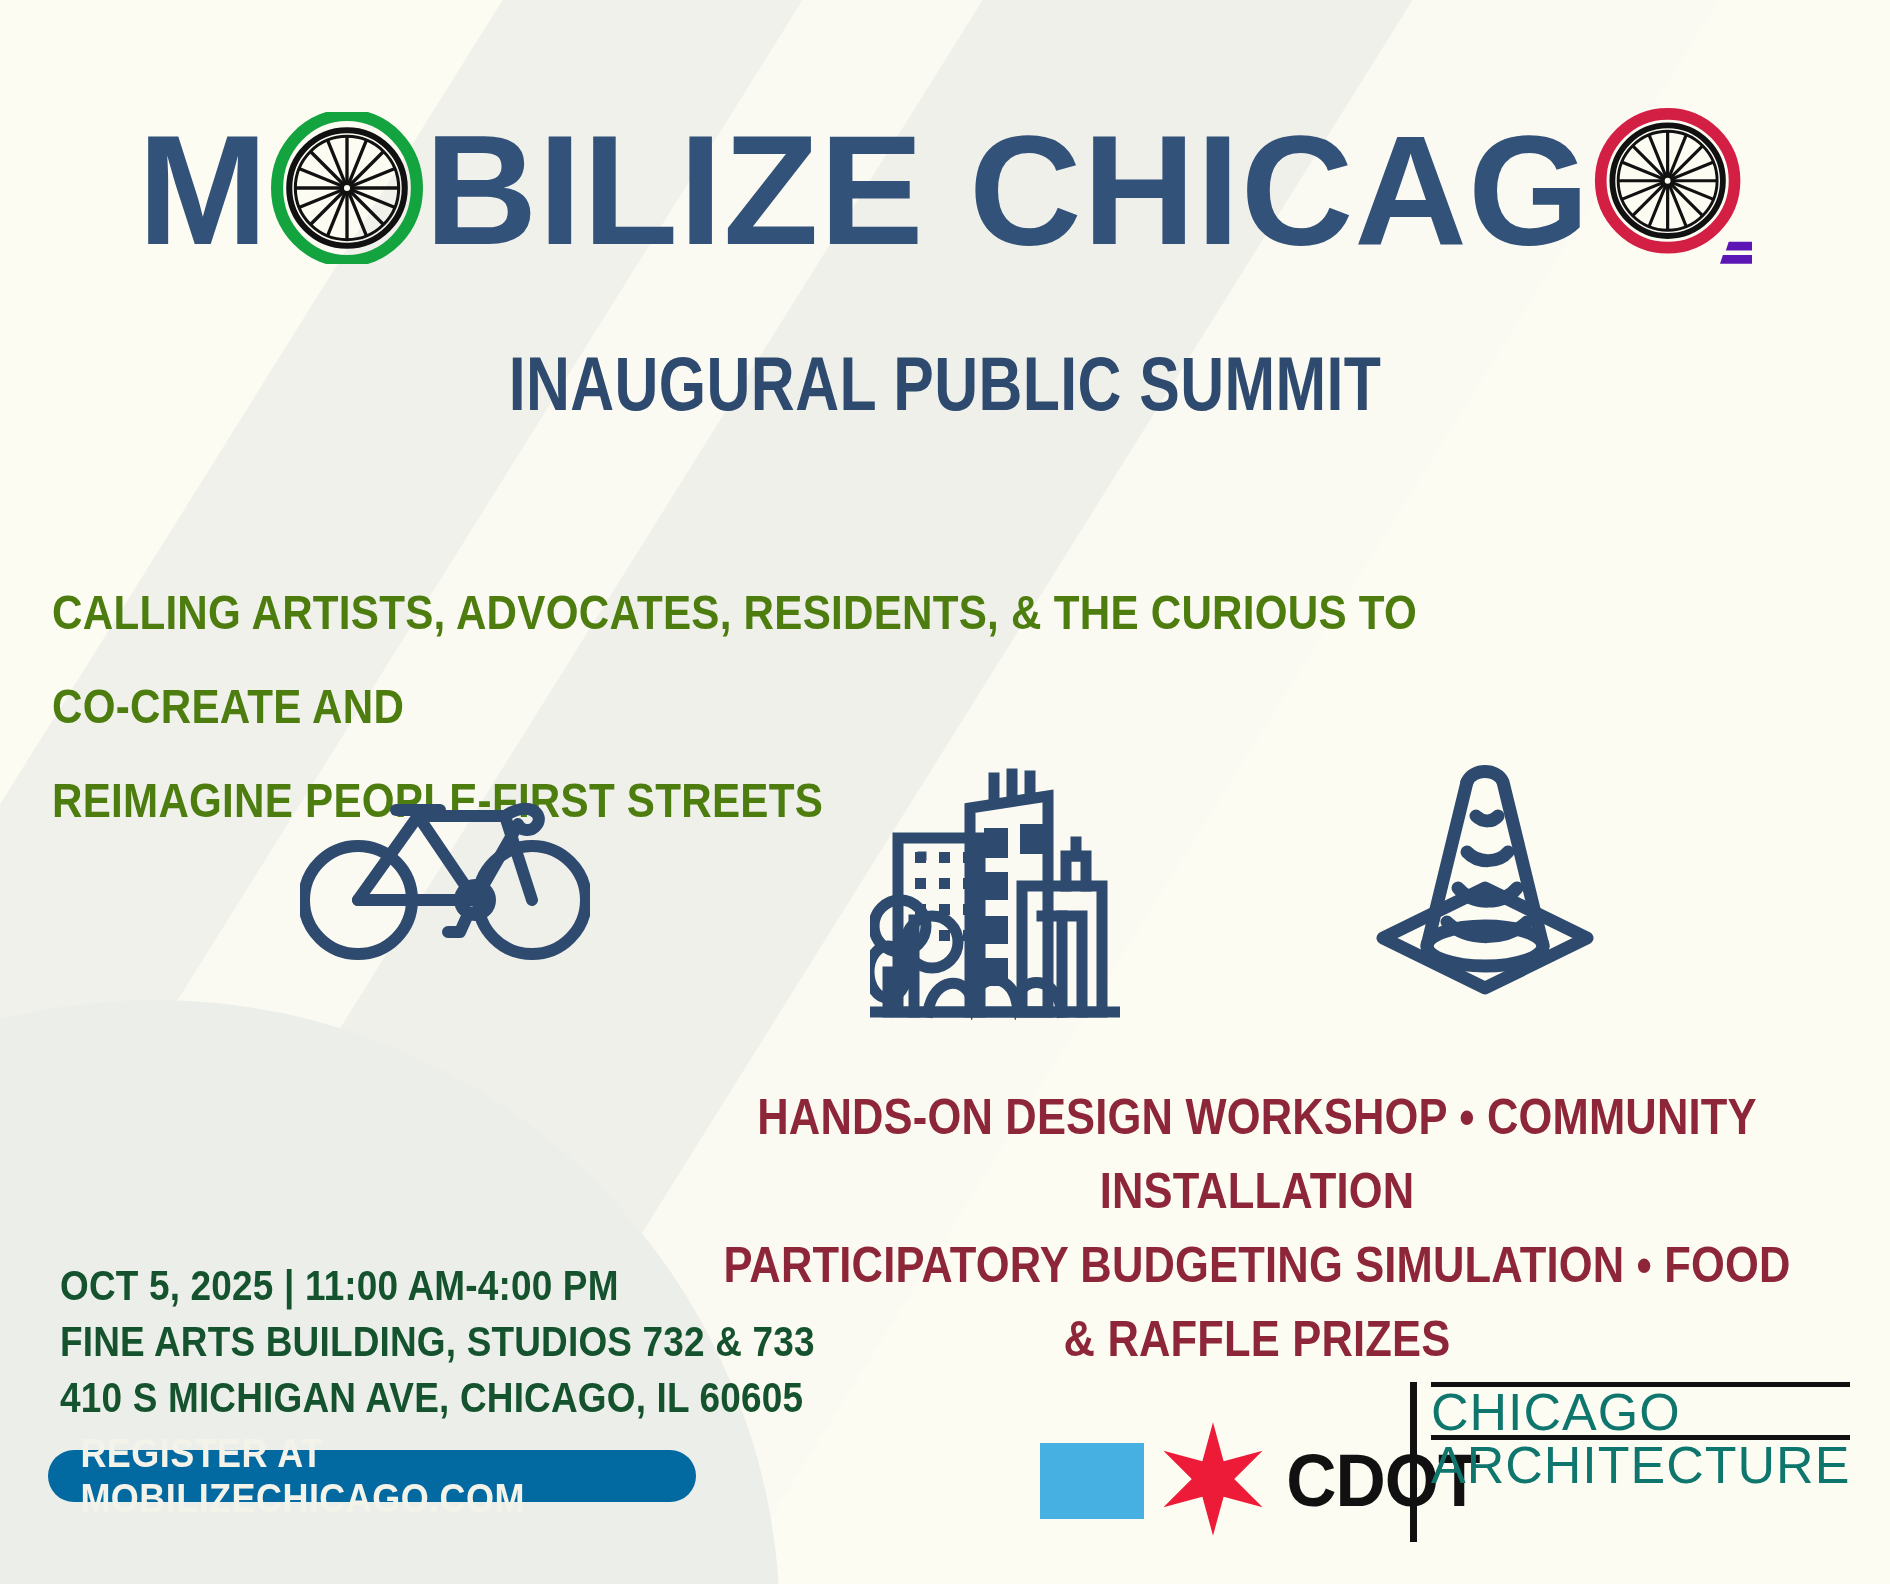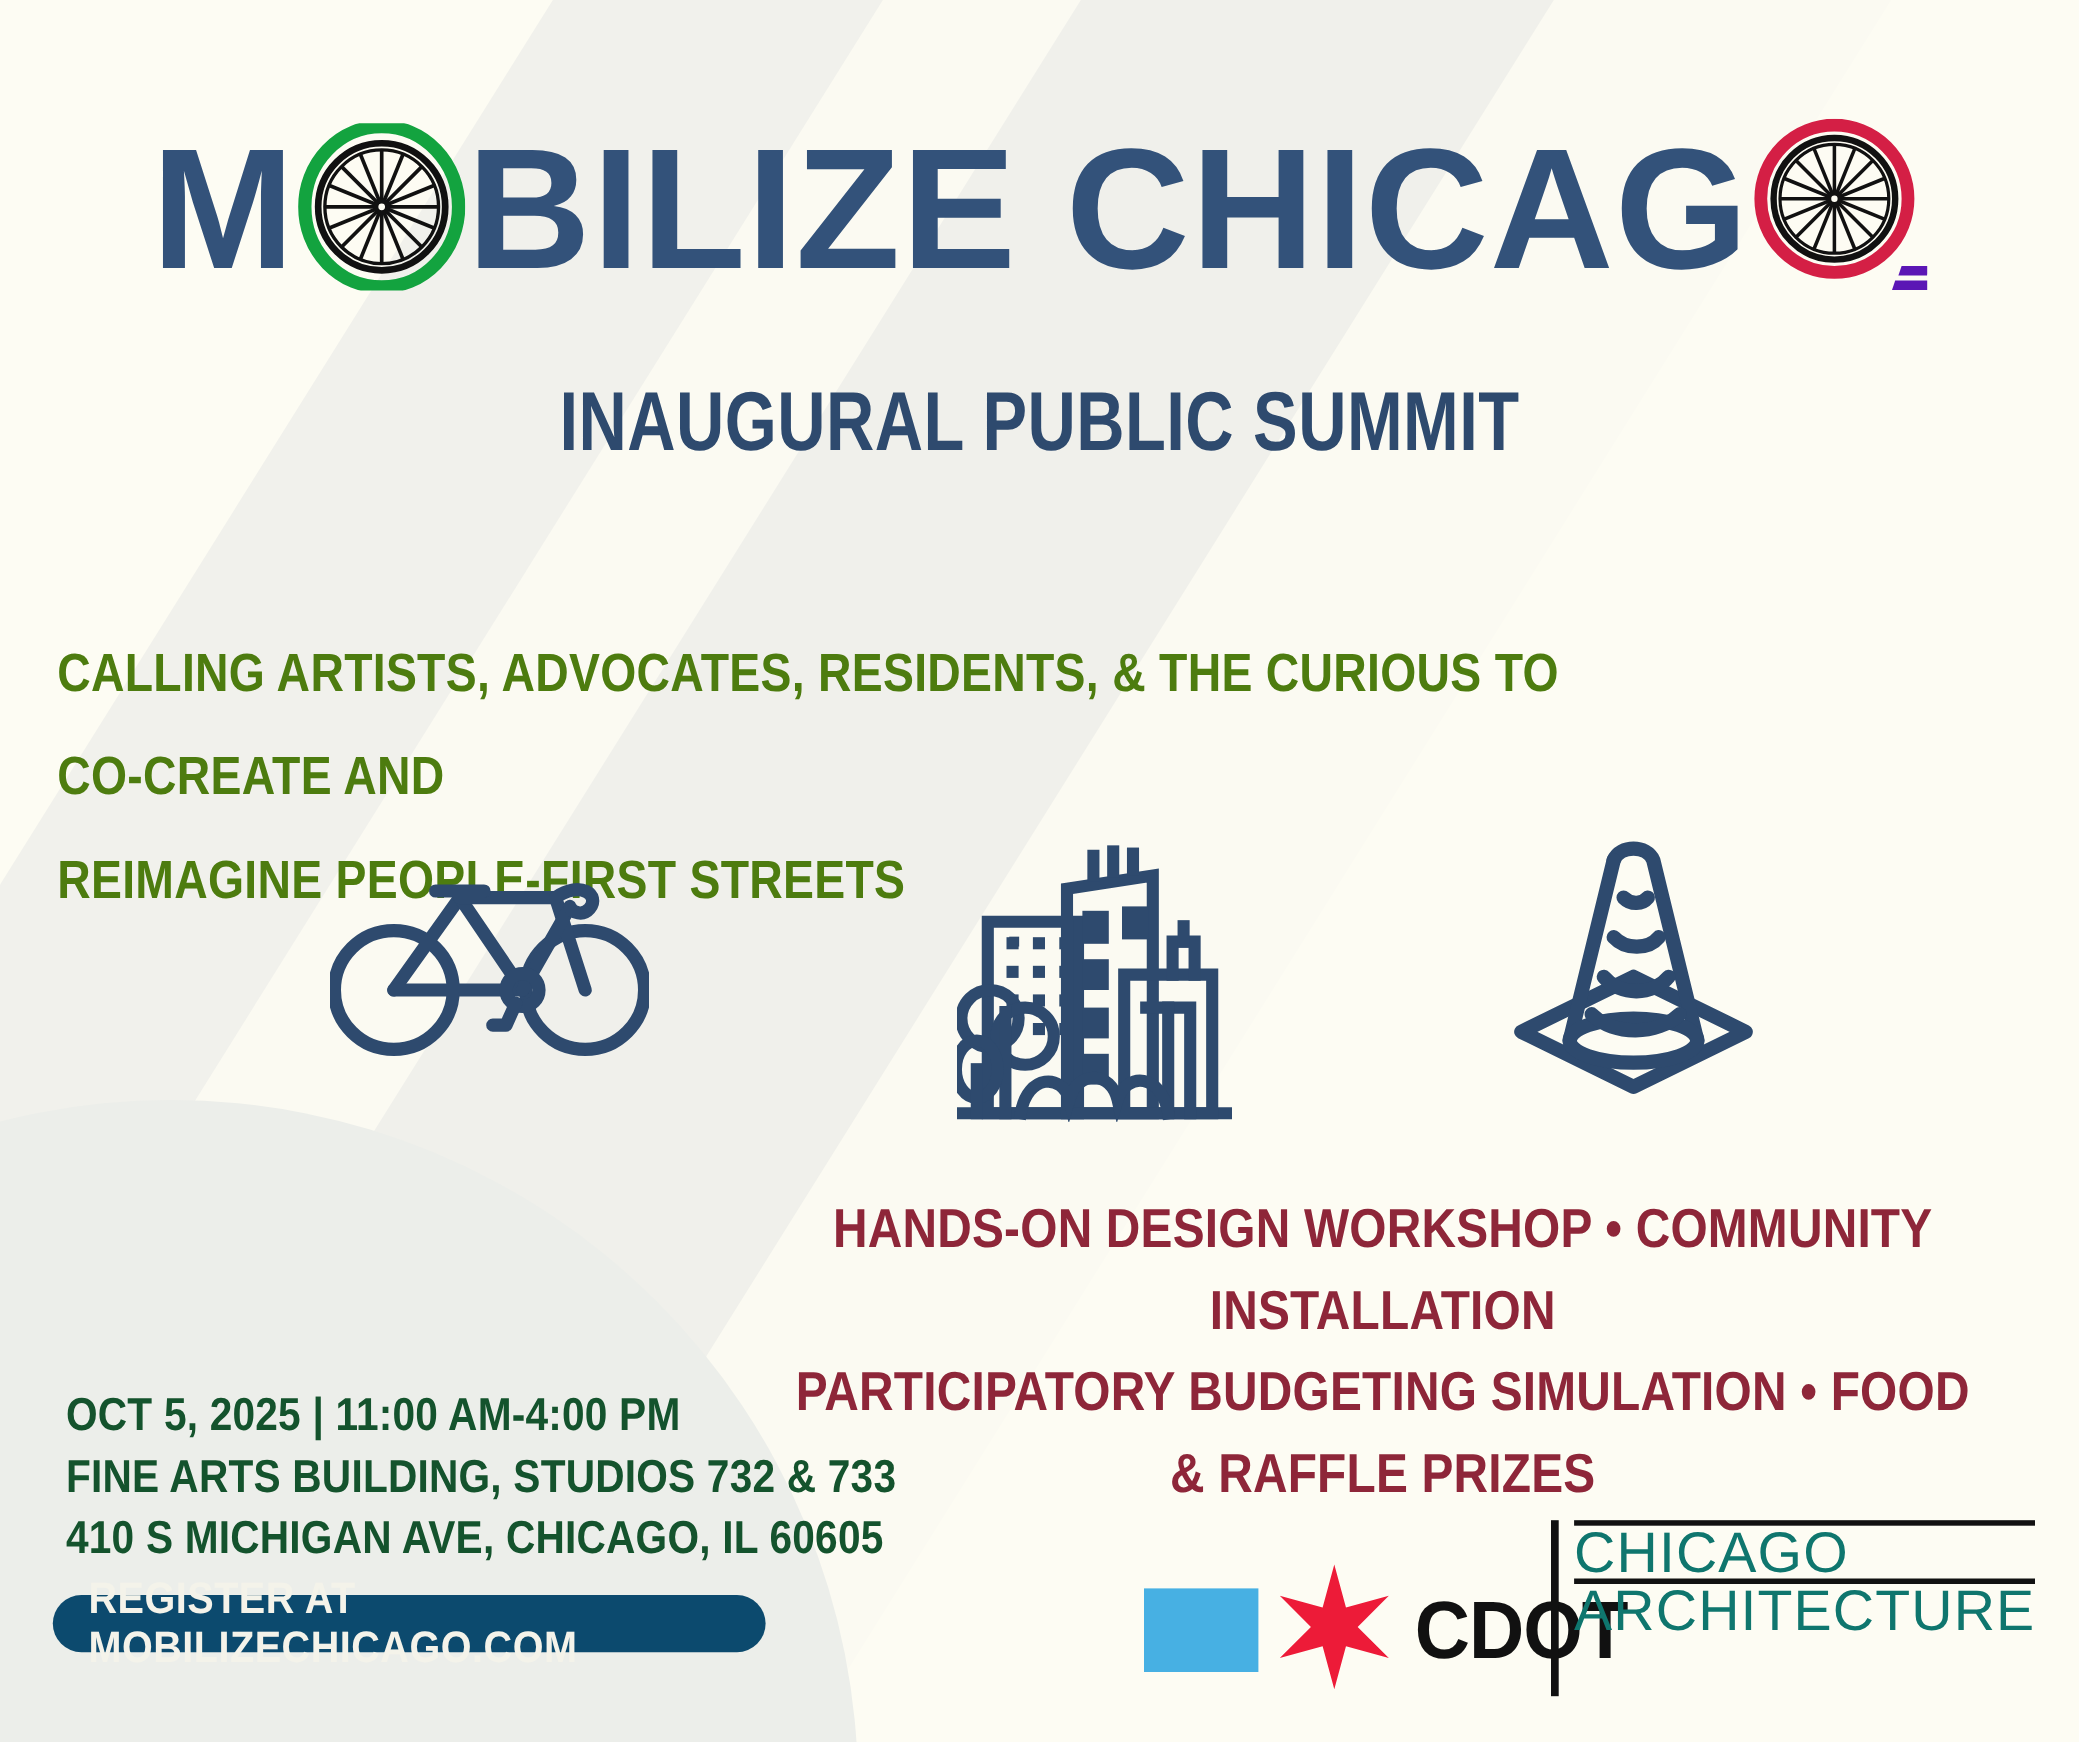--- a/index.html
+++ b/index.html
@@ -148,21 +148,21 @@
   .details .ln { display: block; transform: scaleX(0.88); transform-origin: left center; }
 
   
   .register {
     position: absolute;
     left: 48px;
     top: 1450px;
     width: 648px;
     height: 52px;
     border-radius: 37px;
-    background: #0c4a6e;
+    background: #0369a1;
     color: #f4f3ea;
     display: flex;
     align-items: center;
     justify-content: center;
     font-family: "Liberation Sans Narrow", "Liberation Sans", sans-serif;
     font-weight: bold;
     font-size: 40px;
     letter-spacing: 0.5px;
     cursor: pointer;
   }

